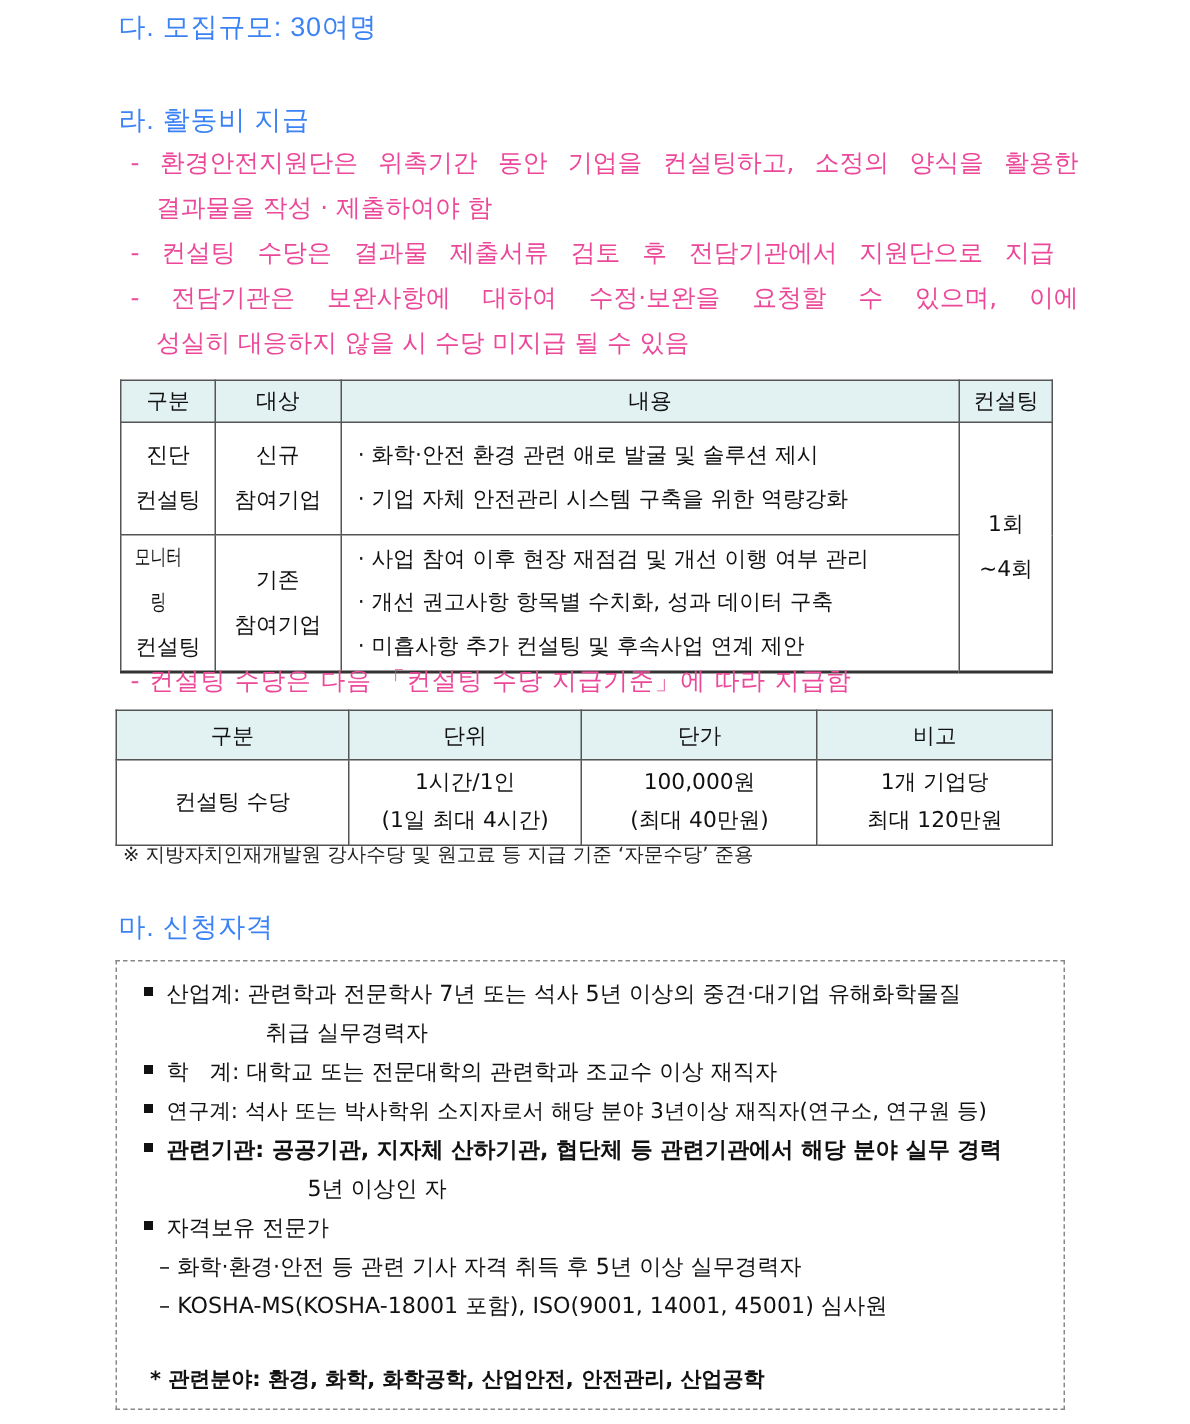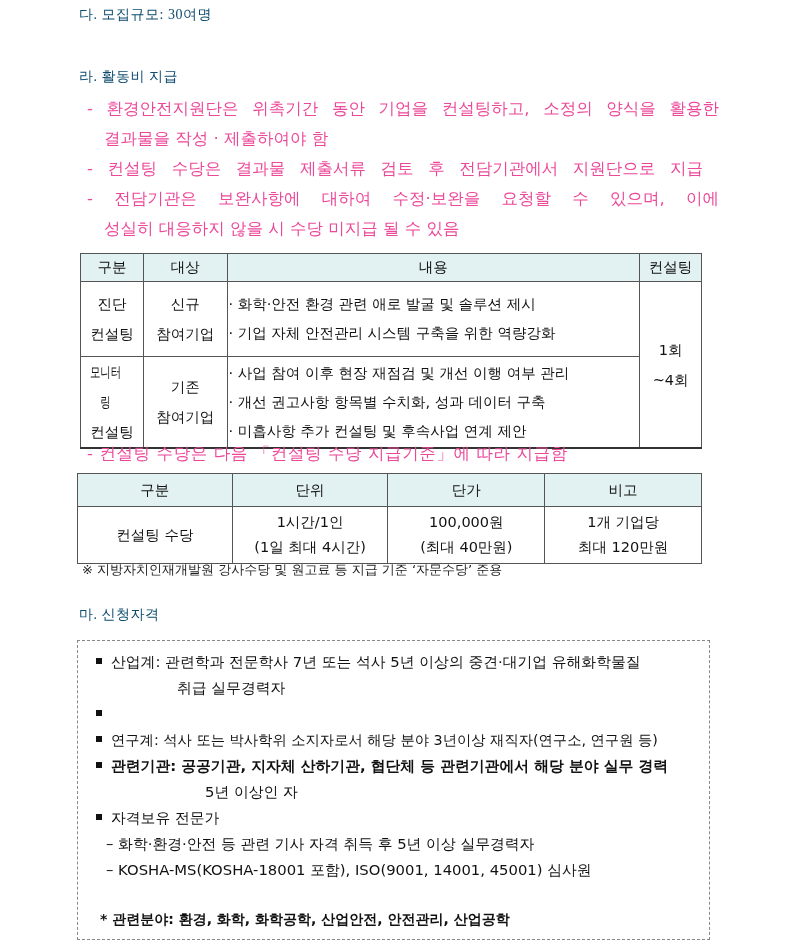--- a/index.html
+++ b/index.html
@@ -3,35 +3,35 @@
 <meta charset="utf-8">
 <style>
   html, body { margin: 0; padding: 0; background: #ffffff; }
   body {
     width: 793px; height: 949px; position: relative; overflow: hidden;
     font-family: "DejaVu Sans", "Liberation Sans", sans-serif;
     color: #111;
   }
   .heading {
     position: absolute; left: 79px;
-    font-family: Liberation Serif, serif;
-    font-size: 14px; letter-spacing: 0.5px; color: #0c4a6e;
+    font-family: Liberation Sans, sans-serif;
+    font-size: 18px; letter-spacing: 0.5px; color: #3b82f6;
   }
   .bullet-line {
     position: absolute; font-size: 16.5px; color: #ec4899; white-space: nowrap;
   }
   .justified {
     text-align: justify; text-align-last: justify; white-space: normal;
   }
   table { border-collapse: collapse; position: absolute; }
   .t1 { left: 80px; top: 253px; width: 622px; font-size: 14.5px; }
   .t1 td, .t1 th { border: 1px solid #555; padding: 0; vertical-align: middle; }
   .t1 th { background: #e2f1f1; font-weight: normal; height: 27px; text-align: center; }
   .t1 .c { text-align: center; line-height: 30px; }
-  .t1 .content { padding-left: 1px; line-height: 29px; white-space: nowrap; }
+  .t1 .content { padding-left: 11px; line-height: 29px; white-space: nowrap; }
   .t1 .bottom-rule { border-bottom: 2px solid #333; }
 
   .t2 { left: 77px; top: 473px; width: 625px; font-size: 14.5px; }
   .t2 td, .t2 th { border: 1px solid #555; text-align: center; vertical-align: middle; }
   .t2 th { background: #e2f1f1; font-weight: normal; height: 30px; }
   .t2 td { line-height: 25px; padding: 3px 0; }
 
   .note { position: absolute; left: 82px; top: 561px; font-size: 13px; color: #222; }
   .box {
     position: absolute; left: 77px; top: 640px; width: 631px; height: 298px;
@@ -143,21 +143,21 @@
 
 <div class="heading" style="top:606px;">마. 신청자격</div>
 
 <div class="box">
   <div class="box-line" style="left:18px; top:12px;">
     <span class="sq"></span><span>산업계: 관련학과 전문학사 7년 또는 석사 5년 이상의 중견·대기업 유해화학물질</span>
   </div>
   <div class="box-line" style="left:99px; top:38px;">취급 실무경력자</div>
 
   <div class="box-line" style="left:18px; top:64px;">
-    <span class="sq"></span>
+    <span class="sq"></span><span style="white-space:pre;">학   계: 대학교 또는 전문대학의 관련학과 조교수 이상 재직자</span>
   </div>
 
   <div class="box-line" style="left:18px; top:90px; font-size:14.3px;text-align:right;">
     <span class="sq"></span><span>연구계: 석사 또는 박사학위 소지자로서 해당 분야 3년이상 재직자(연구소, 연구원 등)</span>
   </div>
 
   <div class="box-line" style="left:18px; top:116px;font-weight:bold;">
     <span class="sq"></span><span>관련기관: 공공기관, 지자체 산하기관, 협단체 등 관련기관에서 해당 분야 실무 경력</span>
   </div>
   <div class="box-line" style="left:127px; top:142px;">5년 이상인 자</div>

